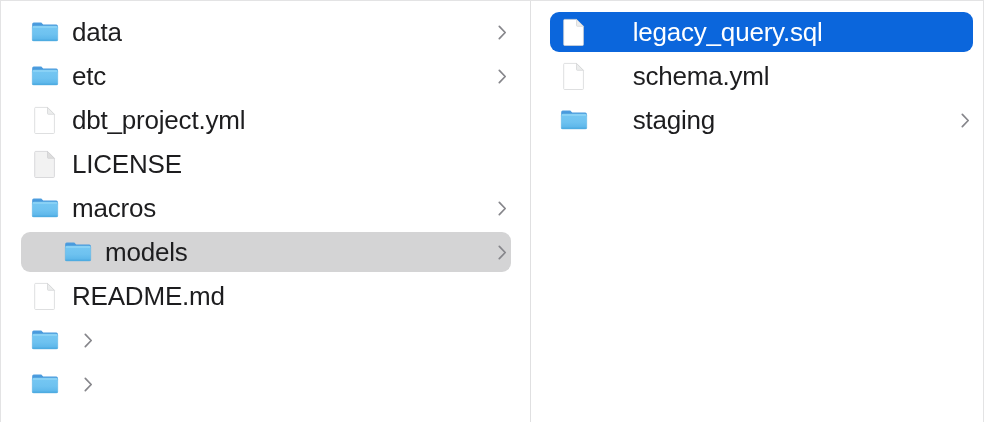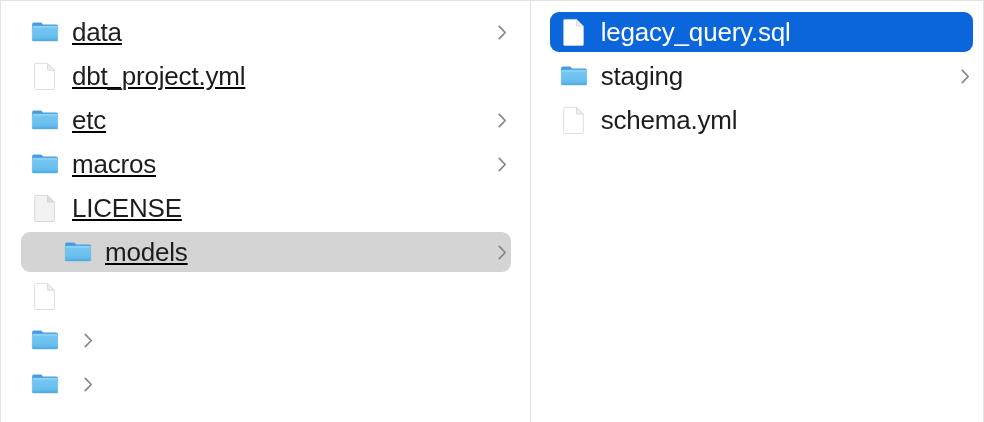--- a/index.html
+++ b/index.html
@@ -28,35 +28,35 @@
   }
 
   .column {
     position: relative;
     height: 100%;
     box-sizing: border-box;
     padding-top: 11px;
     background: #ffffff;
     overflow: hidden;
   }
-  .column.col-left  { width: 576px; border-right: 1px solid #e0e0e1; text-decoration: underline; }
+  .column.col-left  { width: 576px; border-right: 1px solid #e0e0e1; }
   .column.col-right { width: 492px; }
 
   
   .row {
     position: relative;
     height: 40px;
     margin-bottom: 4px;
     display: flex;
     align-items: center;
     box-sizing: border-box;
     border-radius: 9px;
   }
   .col-left  .row { margin-left: 20px; margin-right: 19px; padding-left: 9px; }
-  .col-right .row { margin-left: 19px; margin-right: 10px; padding-left: 9px; }
+  .col-right .row { margin-left: 19px; margin-right: 10px; padding-left: 9px; gap: 32px; }
 
   .row.selected-inactive { background: #d4d4d5; padding-left: 42px; }
   .row.selected-active   { background: #0b66dc; }
 
   
   .icon {
     position: relative;
     width: 30px;
     height: 30px;
     flex: 0 0 30px;
@@ -121,103 +121,103 @@
         <span class="label">data</span>
         <span class="chevron">
           <svg width="9" height="15" viewBox="0 0 9 15" xmlns="http://www.w3.org/2000/svg">
             <path d="M1.3 1.3 L7.2 7.5 L1.3 13.7" fill="none" stroke="#86868b" stroke-width="1.7" stroke-linecap="round" stroke-linejoin="round"></path>
           </svg>
         </span>
       </div>
       <div class="row">
         <span class="icon">
           <svg viewBox="0 0 30 30" xmlns="http://www.w3.org/2000/svg">
+            <defs>
+              <linearGradient id="fTab" x1="0" y1="0" x2="0" y2="1">
+                <stop offset="0" stop-color="#4f9fe0"></stop>
+                <stop offset="1" stop-color="#3d8fd6"></stop>
+              </linearGradient>
+              <linearGradient id="fBody" x1="0" y1="0" x2="0" y2="1">
+                <stop offset="0" stop-color="#8fd3f7"></stop>
+                <stop offset="0.12" stop-color="#74c6f2"></stop>
+                <stop offset="0.55" stop-color="#6ec2f0"></stop>
+                <stop offset="1" stop-color="#57b3e8"></stop>
+              </linearGradient>
+            </defs>
+            <path d="M2.2 7.0 a1.5 1.5 0 0 1 1.5-1.5 h7.6 l1.9 2.1 h13.1 a1.5 1.5 0 0 1 1.5 1.5 v2.2 H2.2 Z" fill="url(#fTab)"></path>
+            <rect x="2.2" y="8.7" width="25.6" height="15.4" rx="1.6" fill="url(#fBody)"></rect>
+            <rect x="2.2" y="9.5" width="25.6" height="1.1" fill="#9adcf9" opacity="0.85"></rect>
+            <rect x="2.2" y="22.6" width="25.6" height="1.5" rx="0.6" fill="#4aa8de" opacity="0.6"></rect>
+            <rect x="2.2" y="8.7" width="25.6" height="15.4" rx="1.6" fill="none" stroke="#4ea9de" stroke-width="0.5" opacity="0.6"></rect>
+          </svg>
+        </span>
+        <span class="label">etc</span>
+        <span class="chevron">
+          <svg width="9" height="15" viewBox="0 0 9 15" xmlns="http://www.w3.org/2000/svg">
+            <path d="M1.3 1.3 L7.2 7.5 L1.3 13.7" fill="none" stroke="#86868b" stroke-width="1.7" stroke-linecap="round" stroke-linejoin="round"></path>
+          </svg>
+        </span>
+      </div>
+      <div class="row">
+        <span class="icon">
+          <svg viewBox="0 0 30 30" xmlns="http://www.w3.org/2000/svg">
             <path d="M5.6 2.4 h11.9 l6.9 6.9 v18.3 a0.9 0.9 0 0 1 -0.9 0.9 H5.6 a0.9 0.9 0 0 1 -0.9 -0.9 V3.3 a0.9 0.9 0 0 1 0.9 -0.9 Z" fill="#ffffff" stroke="#d3d4d6" stroke-width="0.75" stroke-linejoin="round"></path>
             <path d="M17.5 2.4 v6.0 a0.9 0.9 0 0 0 0.9 0.9 h6.0 Z" fill="#eceded" stroke="#d3d4d6" stroke-width="0.75" stroke-linejoin="round"></path>
           </svg>
         </span>
         <span class="label">dbt_project.yml</span>
         <span class="chevron hidden">
           <svg width="9" height="15" viewBox="0 0 9 15" xmlns="http://www.w3.org/2000/svg">
             <path d="M1.3 1.3 L7.2 7.5 L1.3 13.7" fill="none" stroke="#86868b" stroke-width="1.7" stroke-linecap="round" stroke-linejoin="round"></path>
           </svg>
         </span>
       </div>
       <div class="row">
         <span class="icon">
           <svg viewBox="0 0 30 30" xmlns="http://www.w3.org/2000/svg">
-            <defs>
-              <linearGradient id="fTab" x1="0" y1="0" x2="0" y2="1">
-                <stop offset="0" stop-color="#4f9fe0"></stop>
-                <stop offset="1" stop-color="#3d8fd6"></stop>
-              </linearGradient>
-              <linearGradient id="fBody" x1="0" y1="0" x2="0" y2="1">
-                <stop offset="0" stop-color="#8fd3f7"></stop>
-                <stop offset="0.12" stop-color="#74c6f2"></stop>
-                <stop offset="0.55" stop-color="#6ec2f0"></stop>
-                <stop offset="1" stop-color="#57b3e8"></stop>
-              </linearGradient>
-            </defs>
-            <path d="M2.2 7.0 a1.5 1.5 0 0 1 1.5-1.5 h7.6 l1.9 2.1 h13.1 a1.5 1.5 0 0 1 1.5 1.5 v2.2 H2.2 Z" fill="url(#fTab)"></path>
-            <rect x="2.2" y="8.7" width="25.6" height="15.4" rx="1.6" fill="url(#fBody)"></rect>
-            <rect x="2.2" y="9.5" width="25.6" height="1.1" fill="#9adcf9" opacity="0.85"></rect>
-            <rect x="2.2" y="22.6" width="25.6" height="1.5" rx="0.6" fill="#4aa8de" opacity="0.6"></rect>
-            <rect x="2.2" y="8.7" width="25.6" height="15.4" rx="1.6" fill="none" stroke="#4ea9de" stroke-width="0.5" opacity="0.6"></rect>
-          </svg>
-        </span>
-        <span class="label">etc</span>
-        <span class="chevron">
-          <svg width="9" height="15" viewBox="0 0 9 15" xmlns="http://www.w3.org/2000/svg">
-            <path d="M1.3 1.3 L7.2 7.5 L1.3 13.7" fill="none" stroke="#86868b" stroke-width="1.7" stroke-linecap="round" stroke-linejoin="round"></path>
-          </svg>
-        </span>
-      </div>
-      <div class="row">
-        <span class="icon">
-          <svg viewBox="0 0 30 30" xmlns="http://www.w3.org/2000/svg">
-            <defs>
-              <linearGradient id="fTab" x1="0" y1="0" x2="0" y2="1">
-                <stop offset="0" stop-color="#4f9fe0"></stop>
-                <stop offset="1" stop-color="#3d8fd6"></stop>
-              </linearGradient>
-              <linearGradient id="fBody" x1="0" y1="0" x2="0" y2="1">
-                <stop offset="0" stop-color="#8fd3f7"></stop>
-                <stop offset="0.12" stop-color="#74c6f2"></stop>
-                <stop offset="0.55" stop-color="#6ec2f0"></stop>
-                <stop offset="1" stop-color="#57b3e8"></stop>
-              </linearGradient>
-            </defs>
-            <path d="M2.2 7.0 a1.5 1.5 0 0 1 1.5-1.5 h7.6 l1.9 2.1 h13.1 a1.5 1.5 0 0 1 1.5 1.5 v2.2 H2.2 Z" fill="url(#fTab)"></path>
-            <rect x="2.2" y="8.7" width="25.6" height="15.4" rx="1.6" fill="url(#fBody)"></rect>
-            <rect x="2.2" y="9.5" width="25.6" height="1.1" fill="#9adcf9" opacity="0.85"></rect>
-            <rect x="2.2" y="22.6" width="25.6" height="1.5" rx="0.6" fill="#4aa8de" opacity="0.6"></rect>
-            <rect x="2.2" y="8.7" width="25.6" height="15.4" rx="1.6" fill="none" stroke="#4ea9de" stroke-width="0.5" opacity="0.6"></rect>
-          </svg>
-        </span>
-        <span class="label">macros</span>
-        <span class="chevron">
-          <svg width="9" height="15" viewBox="0 0 9 15" xmlns="http://www.w3.org/2000/svg">
-            <path d="M1.3 1.3 L7.2 7.5 L1.3 13.7" fill="none" stroke="#86868b" stroke-width="1.7" stroke-linecap="round" stroke-linejoin="round"></path>
-          </svg>
-        </span>
-      </div>
-      <div class="row">
-        <span class="icon">
-          <svg viewBox="0 0 30 30" xmlns="http://www.w3.org/2000/svg">
             <path d="M5.6 2.4 h11.9 l6.9 6.9 v18.3 a0.9 0.9 0 0 1 -0.9 0.9 H5.6 a0.9 0.9 0 0 1 -0.9 -0.9 V3.3 a0.9 0.9 0 0 1 0.9 -0.9 Z" fill="#f2f2f2" stroke="#cfcfd1" stroke-width="0.75" stroke-linejoin="round"></path>
             <path d="M17.5 2.4 v6.0 a0.9 0.9 0 0 0 0.9 0.9 h6.0 Z" fill="#dddddd" stroke="#cfcfd1" stroke-width="0.75" stroke-linejoin="round"></path>
           </svg>
         </span>
         <span class="label">LICENSE</span>
         <span class="chevron hidden">
           <svg width="9" height="15" viewBox="0 0 9 15" xmlns="http://www.w3.org/2000/svg">
             <path d="M1.3 1.3 L7.2 7.5 L1.3 13.7" fill="none" stroke="#86868b" stroke-width="1.7" stroke-linecap="round" stroke-linejoin="round"></path>
           </svg>
         </span>
       </div>
+      <div class="row">
+        <span class="icon">
+          <svg viewBox="0 0 30 30" xmlns="http://www.w3.org/2000/svg">
+            <defs>
+              <linearGradient id="fTab" x1="0" y1="0" x2="0" y2="1">
+                <stop offset="0" stop-color="#4f9fe0"></stop>
+                <stop offset="1" stop-color="#3d8fd6"></stop>
+              </linearGradient>
+              <linearGradient id="fBody" x1="0" y1="0" x2="0" y2="1">
+                <stop offset="0" stop-color="#8fd3f7"></stop>
+                <stop offset="0.12" stop-color="#74c6f2"></stop>
+                <stop offset="0.55" stop-color="#6ec2f0"></stop>
+                <stop offset="1" stop-color="#57b3e8"></stop>
+              </linearGradient>
+            </defs>
+            <path d="M2.2 7.0 a1.5 1.5 0 0 1 1.5-1.5 h7.6 l1.9 2.1 h13.1 a1.5 1.5 0 0 1 1.5 1.5 v2.2 H2.2 Z" fill="url(#fTab)"></path>
+            <rect x="2.2" y="8.7" width="25.6" height="15.4" rx="1.6" fill="url(#fBody)"></rect>
+            <rect x="2.2" y="9.5" width="25.6" height="1.1" fill="#9adcf9" opacity="0.85"></rect>
+            <rect x="2.2" y="22.6" width="25.6" height="1.5" rx="0.6" fill="#4aa8de" opacity="0.6"></rect>
+            <rect x="2.2" y="8.7" width="25.6" height="15.4" rx="1.6" fill="none" stroke="#4ea9de" stroke-width="0.5" opacity="0.6"></rect>
+          </svg>
+        </span>
+        <span class="label">macros</span>
+        <span class="chevron">
+          <svg width="9" height="15" viewBox="0 0 9 15" xmlns="http://www.w3.org/2000/svg">
+            <path d="M1.3 1.3 L7.2 7.5 L1.3 13.7" fill="none" stroke="#86868b" stroke-width="1.7" stroke-linecap="round" stroke-linejoin="round"></path>
+          </svg>
+        </span>
+      </div>
       <div class="row selected-inactive">
         <span class="icon">
           <svg viewBox="0 0 30 30" xmlns="http://www.w3.org/2000/svg">
             <defs>
               <linearGradient id="fTab" x1="0" y1="0" x2="0" y2="1">
                 <stop offset="0" stop-color="#4f9fe0"></stop>
                 <stop offset="1" stop-color="#3d8fd6"></stop>
               </linearGradient>
               <linearGradient id="fBody" x1="0" y1="0" x2="0" y2="1">
                 <stop offset="0" stop-color="#8fd3f7"></stop>
@@ -240,20 +240,21 @@
           </svg>
         </span>
       </div>
       <div class="row">
         <span class="icon">
           <svg viewBox="0 0 30 30" xmlns="http://www.w3.org/2000/svg">
             <path d="M5.6 2.4 h11.9 l6.9 6.9 v18.3 a0.9 0.9 0 0 1 -0.9 0.9 H5.6 a0.9 0.9 0 0 1 -0.9 -0.9 V3.3 a0.9 0.9 0 0 1 0.9 -0.9 Z" fill="#ffffff" stroke="#d3d4d6" stroke-width="0.75" stroke-linejoin="round"></path>
             <path d="M17.5 2.4 v6.0 a0.9 0.9 0 0 0 0.9 0.9 h6.0 Z" fill="#eceded" stroke="#d3d4d6" stroke-width="0.75" stroke-linejoin="round"></path>
           </svg>
         </span>
+        <span class="label">README.md</span>
         <span class="chevron hidden">
           <svg width="9" height="15" viewBox="0 0 9 15" xmlns="http://www.w3.org/2000/svg">
             <path d="M1.3 1.3 L7.2 7.5 L1.3 13.7" fill="none" stroke="#86868b" stroke-width="1.7" stroke-linecap="round" stroke-linejoin="round"></path>
           </svg>
         </span>
       </div>
       <div class="row">
         <span class="icon">
           <svg viewBox="0 0 30 30" xmlns="http://www.w3.org/2000/svg">
             <defs>
@@ -321,55 +322,55 @@
         <span class="label">legacy_query.sql</span>
         <span class="chevron hidden">
           <svg width="9" height="15" viewBox="0 0 9 15" xmlns="http://www.w3.org/2000/svg">
             <path d="M1.3 1.3 L7.2 7.5 L1.3 13.7" fill="none" stroke="#86868b" stroke-width="1.7" stroke-linecap="round" stroke-linejoin="round"></path>
           </svg>
         </span>
       </div>
       <div class="row">
         <span class="icon">
           <svg viewBox="0 0 30 30" xmlns="http://www.w3.org/2000/svg">
-            <defs>
-              <linearGradient id="fTab" x1="0" y1="0" x2="0" y2="1">
-                <stop offset="0" stop-color="#4f9fe0"></stop>
-                <stop offset="1" stop-color="#3d8fd6"></stop>
-              </linearGradient>
-              <linearGradient id="fBody" x1="0" y1="0" x2="0" y2="1">
-                <stop offset="0" stop-color="#8fd3f7"></stop>
-                <stop offset="0.12" stop-color="#74c6f2"></stop>
-                <stop offset="0.55" stop-color="#6ec2f0"></stop>
-                <stop offset="1" stop-color="#57b3e8"></stop>
-              </linearGradient>
-            </defs>
-            <path d="M2.2 7.0 a1.5 1.5 0 0 1 1.5-1.5 h7.6 l1.9 2.1 h13.1 a1.5 1.5 0 0 1 1.5 1.5 v2.2 H2.2 Z" fill="url(#fTab)"></path>
-            <rect x="2.2" y="8.7" width="25.6" height="15.4" rx="1.6" fill="url(#fBody)"></rect>
-            <rect x="2.2" y="9.5" width="25.6" height="1.1" fill="#9adcf9" opacity="0.85"></rect>
-            <rect x="2.2" y="22.6" width="25.6" height="1.5" rx="0.6" fill="#4aa8de" opacity="0.6"></rect>
-            <rect x="2.2" y="8.7" width="25.6" height="15.4" rx="1.6" fill="none" stroke="#4ea9de" stroke-width="0.5" opacity="0.6"></rect>
-          </svg>
-        </span>
-        <span class="label">staging</span>
-        <span class="chevron">
-          <svg width="9" height="15" viewBox="0 0 9 15" xmlns="http://www.w3.org/2000/svg">
-            <path d="M1.3 1.3 L7.2 7.5 L1.3 13.7" fill="none" stroke="#86868b" stroke-width="1.7" stroke-linecap="round" stroke-linejoin="round"></path>
-          </svg>
-        </span>
-      </div>
-      <div class="row">
-        <span class="icon">
-          <svg viewBox="0 0 30 30" xmlns="http://www.w3.org/2000/svg">
             <path d="M5.6 2.4 h11.9 l6.9 6.9 v18.3 a0.9 0.9 0 0 1 -0.9 0.9 H5.6 a0.9 0.9 0 0 1 -0.9 -0.9 V3.3 a0.9 0.9 0 0 1 0.9 -0.9 Z" fill="#ffffff" stroke="#d3d4d6" stroke-width="0.75" stroke-linejoin="round"></path>
             <path d="M17.5 2.4 v6.0 a0.9 0.9 0 0 0 0.9 0.9 h6.0 Z" fill="#eceded" stroke="#d3d4d6" stroke-width="0.75" stroke-linejoin="round"></path>
           </svg>
         </span>
         <span class="label">schema.yml</span>
         <span class="chevron hidden">
           <svg width="9" height="15" viewBox="0 0 9 15" xmlns="http://www.w3.org/2000/svg">
             <path d="M1.3 1.3 L7.2 7.5 L1.3 13.7" fill="none" stroke="#86868b" stroke-width="1.7" stroke-linecap="round" stroke-linejoin="round"></path>
           </svg>
         </span>
       </div>
+      <div class="row">
+        <span class="icon">
+          <svg viewBox="0 0 30 30" xmlns="http://www.w3.org/2000/svg">
+            <defs>
+              <linearGradient id="fTab" x1="0" y1="0" x2="0" y2="1">
+                <stop offset="0" stop-color="#4f9fe0"></stop>
+                <stop offset="1" stop-color="#3d8fd6"></stop>
+              </linearGradient>
+              <linearGradient id="fBody" x1="0" y1="0" x2="0" y2="1">
+                <stop offset="0" stop-color="#8fd3f7"></stop>
+                <stop offset="0.12" stop-color="#74c6f2"></stop>
+                <stop offset="0.55" stop-color="#6ec2f0"></stop>
+                <stop offset="1" stop-color="#57b3e8"></stop>
+              </linearGradient>
+            </defs>
+            <path d="M2.2 7.0 a1.5 1.5 0 0 1 1.5-1.5 h7.6 l1.9 2.1 h13.1 a1.5 1.5 0 0 1 1.5 1.5 v2.2 H2.2 Z" fill="url(#fTab)"></path>
+            <rect x="2.2" y="8.7" width="25.6" height="15.4" rx="1.6" fill="url(#fBody)"></rect>
+            <rect x="2.2" y="9.5" width="25.6" height="1.1" fill="#9adcf9" opacity="0.85"></rect>
+            <rect x="2.2" y="22.6" width="25.6" height="1.5" rx="0.6" fill="#4aa8de" opacity="0.6"></rect>
+            <rect x="2.2" y="8.7" width="25.6" height="15.4" rx="1.6" fill="none" stroke="#4ea9de" stroke-width="0.5" opacity="0.6"></rect>
+          </svg>
+        </span>
+        <span class="label">staging</span>
+        <span class="chevron">
+          <svg width="9" height="15" viewBox="0 0 9 15" xmlns="http://www.w3.org/2000/svg">
+            <path d="M1.3 1.3 L7.2 7.5 L1.3 13.7" fill="none" stroke="#86868b" stroke-width="1.7" stroke-linecap="round" stroke-linejoin="round"></path>
+          </svg>
+        </span>
+      </div>
     </div>
 
 </div>
 
 </body></html>

